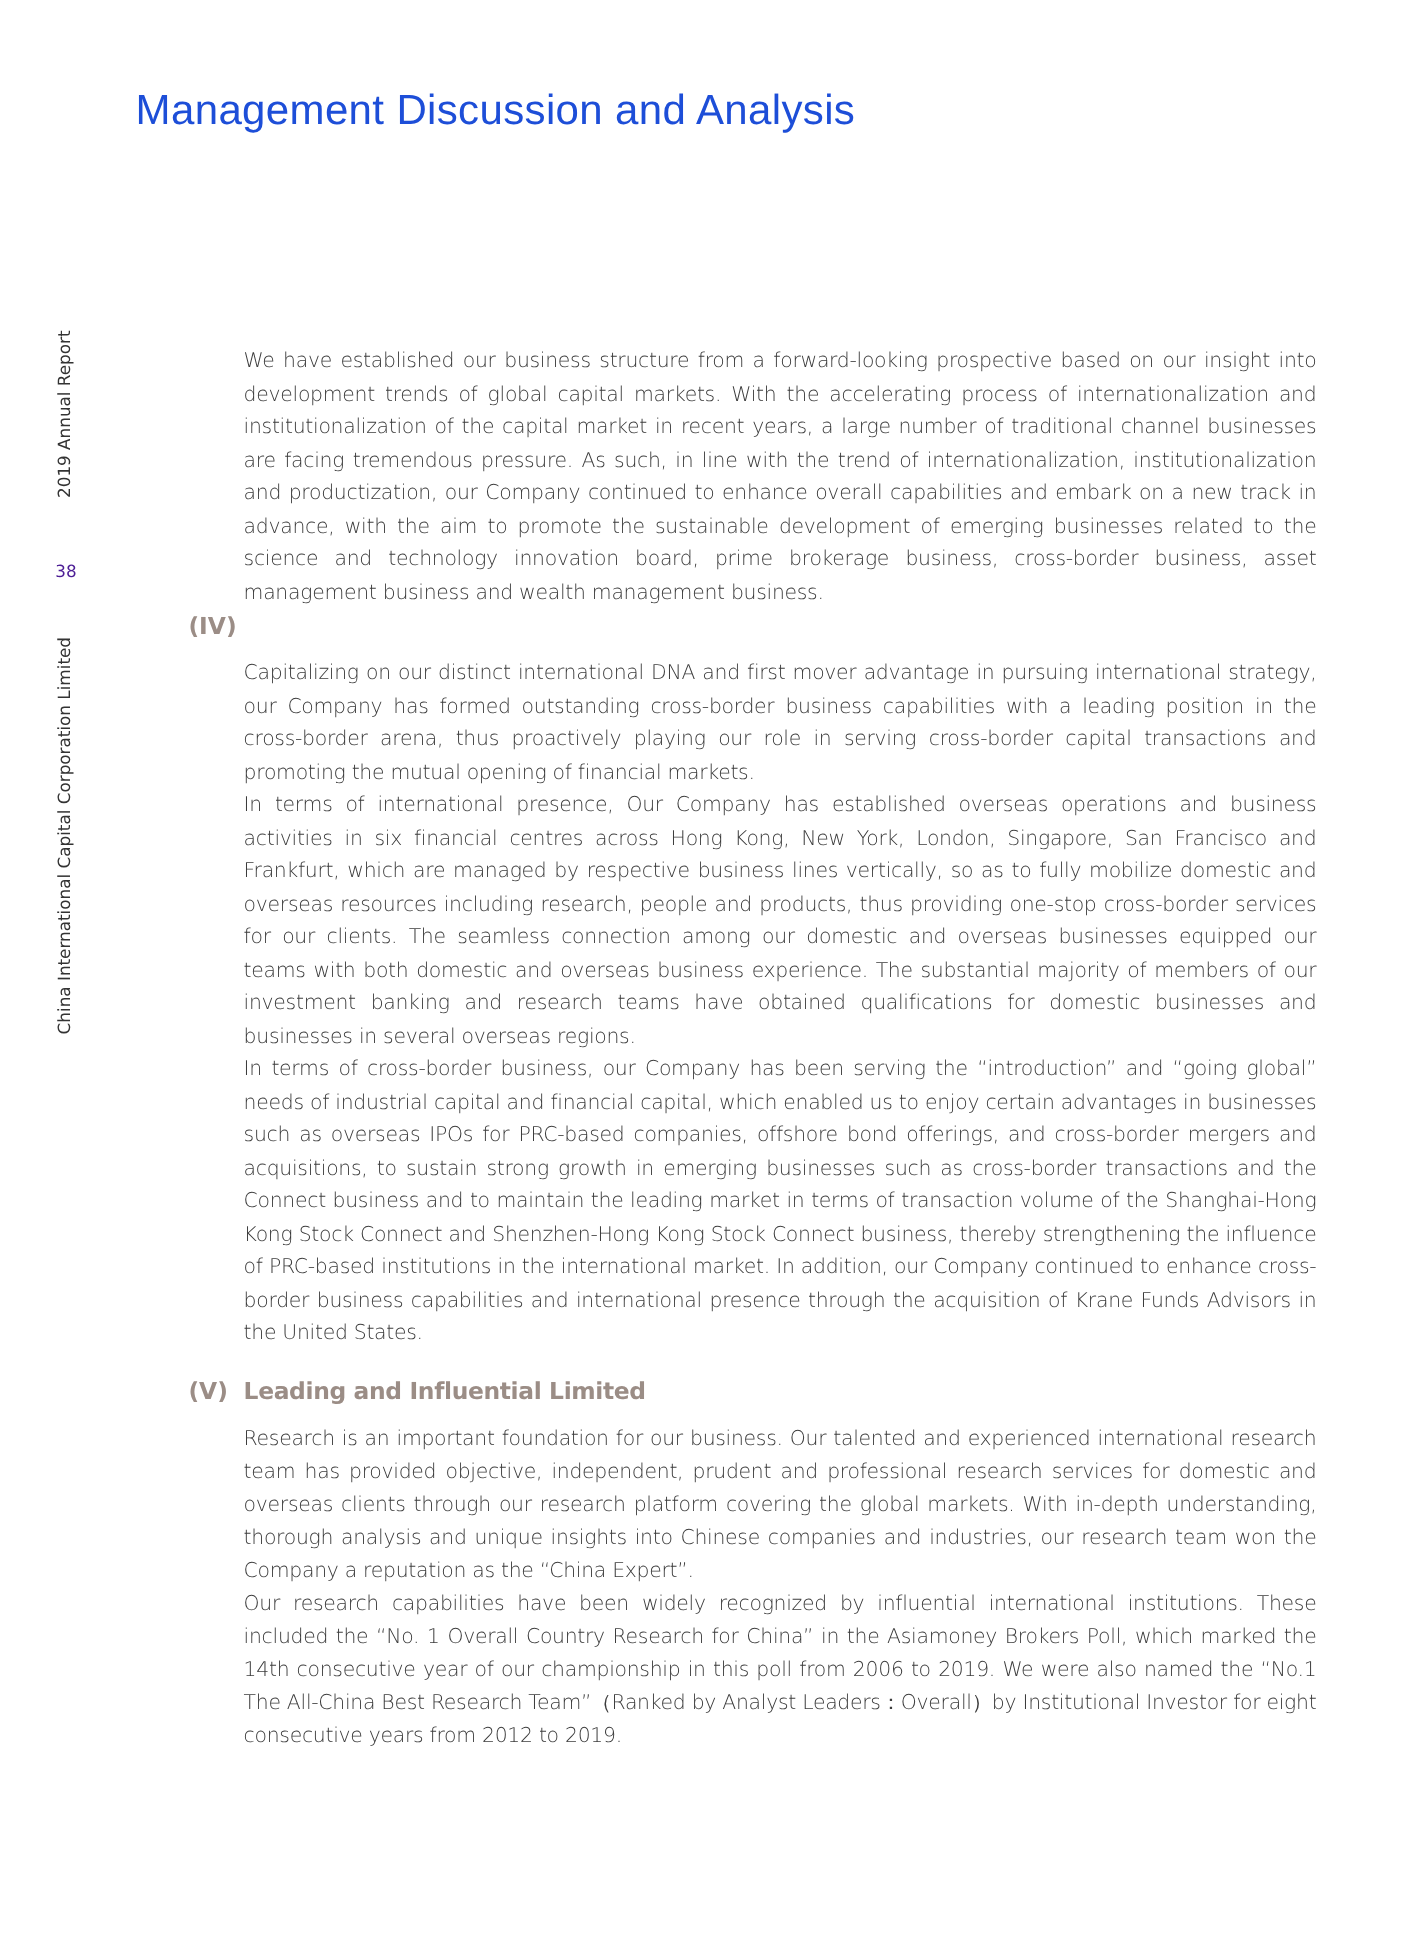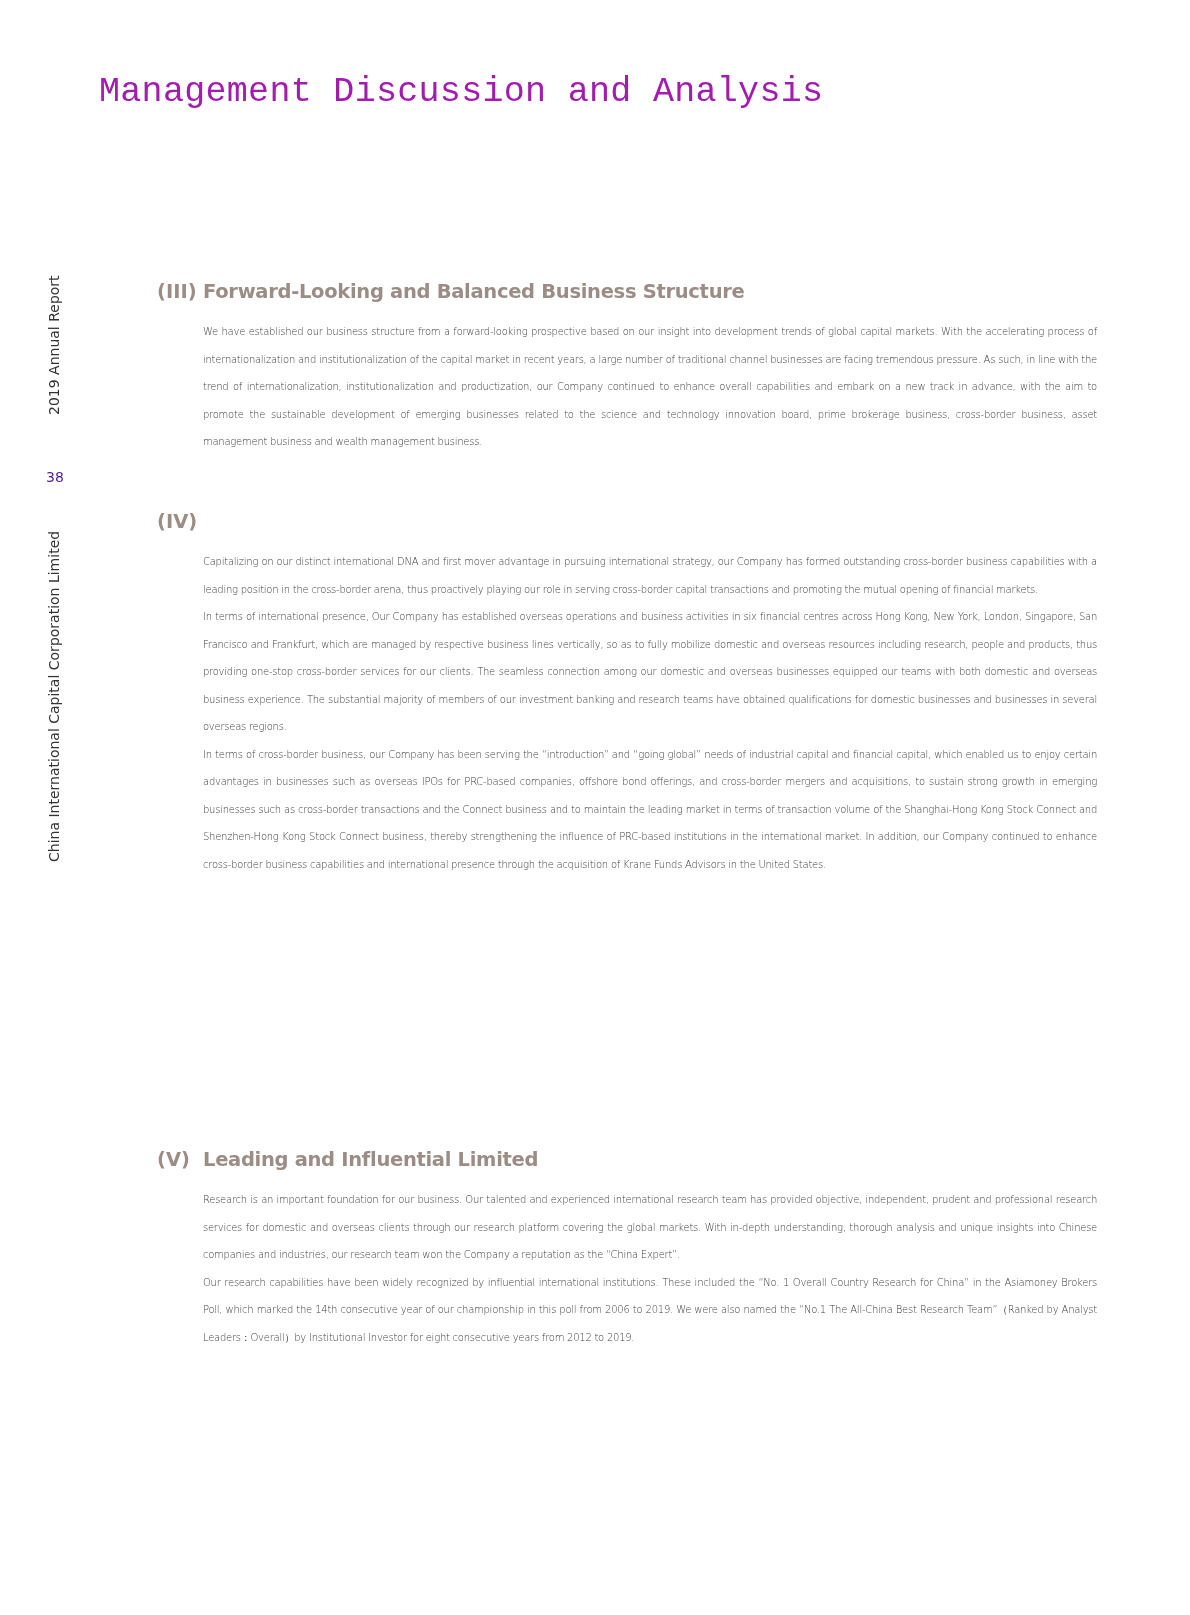--- a/index.html
+++ b/index.html
@@ -1,20 +1,20 @@
 <!DOCTYPE html>
 <html><head>
 <meta charset="utf-8">
 <style>
   html, body { margin: 0; padding: 0; background: #ffffff; }
   body { width: 1190px; height: 1615px; position: relative; overflow: hidden; }
   .page-title {
-    position: absolute; left: 99px; top: 72px;
-    font-family: Liberation Mono, monospace;
-    font-size: 35px; color: #a21caf; letter-spacing: 0.3px;
+    position: absolute; left: 113px; top: 72px;
+    font-family: Liberation Sans, sans-serif;
+    font-size: 35px; color: #1d4ed8; letter-spacing: 0.3px;
     margin: 0; font-weight: normal; white-space: nowrap;
   }
   .side-report {
     position: absolute; left: 46px; top: 415px;
     transform-origin: left top; transform: rotate(-90deg);
     font-family: "DejaVu Sans", sans-serif; font-size: 14px; color: #333; white-space: nowrap;
   }
   .side-page {
     position: absolute; left: 46px; top: 469px;
     font-family: "DejaVu Sans", sans-serif; font-size: 14px; color: #4c1d95;
@@ -27,43 +27,39 @@
   .section { position: absolute; left: 157px; width: 940px; }
   .sec-head {
     display: flex; align-items: baseline;
     font-family: "DejaVu Sans", sans-serif; font-weight: bold;
     font-size: 19.5px; color: #9b8d86; margin: 0; height: 30px;
   }
   .sec-num { width: 46px; flex: none; }
   .sec-text { letter-spacing: -0.3px; }
   .para {
     margin: 0 0 0 46px; width: 894px;
-    font-family: "DejaVu Sans", sans-serif; font-size: 10px; line-height: 27.5px;
+    font-family: "DejaVu Sans", sans-serif; font-size: 17px; line-height: 27.5px;
     color: #3c3c3c; text-align: justify; font-weight: 300; letter-spacing: -0.25px;
   }
   .para + .para { }
   #sec3 { top: 280px; }
   #sec4 { top: 510px; }
   #sec5 { top: 1148px; }
   .sec-body { margin-top: 8px; }
 </style>
 </head>
 <body>
 
 <h1 class="page-title">Management Discussion and Analysis</h1>
 
 <div class="side-report">2019 Annual Report</div>
 <div class="side-page">38</div>
 <div class="side-company">China International Capital Corporation Limited</div>
 
 <section class="section" id="sec3">
-  <h2 class="sec-head">
-    <span class="sec-num">(III)</span>
-    <span class="sec-text">Forward-Looking and Balanced Business Structure</span>
-  </h2>
   <div class="sec-body">
     <p class="para">We have established our business structure from a forward-looking prospective based on our insight into development trends of global capital markets. With the accelerating process of internationalization and institutionalization of the capital market in recent years, a large number of traditional channel businesses are facing tremendous pressure. As such, in line with the trend of internationalization, institutionalization and productization, our Company continued to enhance overall capabilities and embark on a new track in advance, with the aim to promote the sustainable development of emerging businesses related to the science and technology innovation board, prime brokerage business, cross-border business, asset management business and wealth management business.</p>
   </div>
 </section>
 
 <section class="section" id="sec4">
   <h2 class="sec-head">
     <span class="sec-num">(IV)</span>
   </h2>
   <div class="sec-body">

